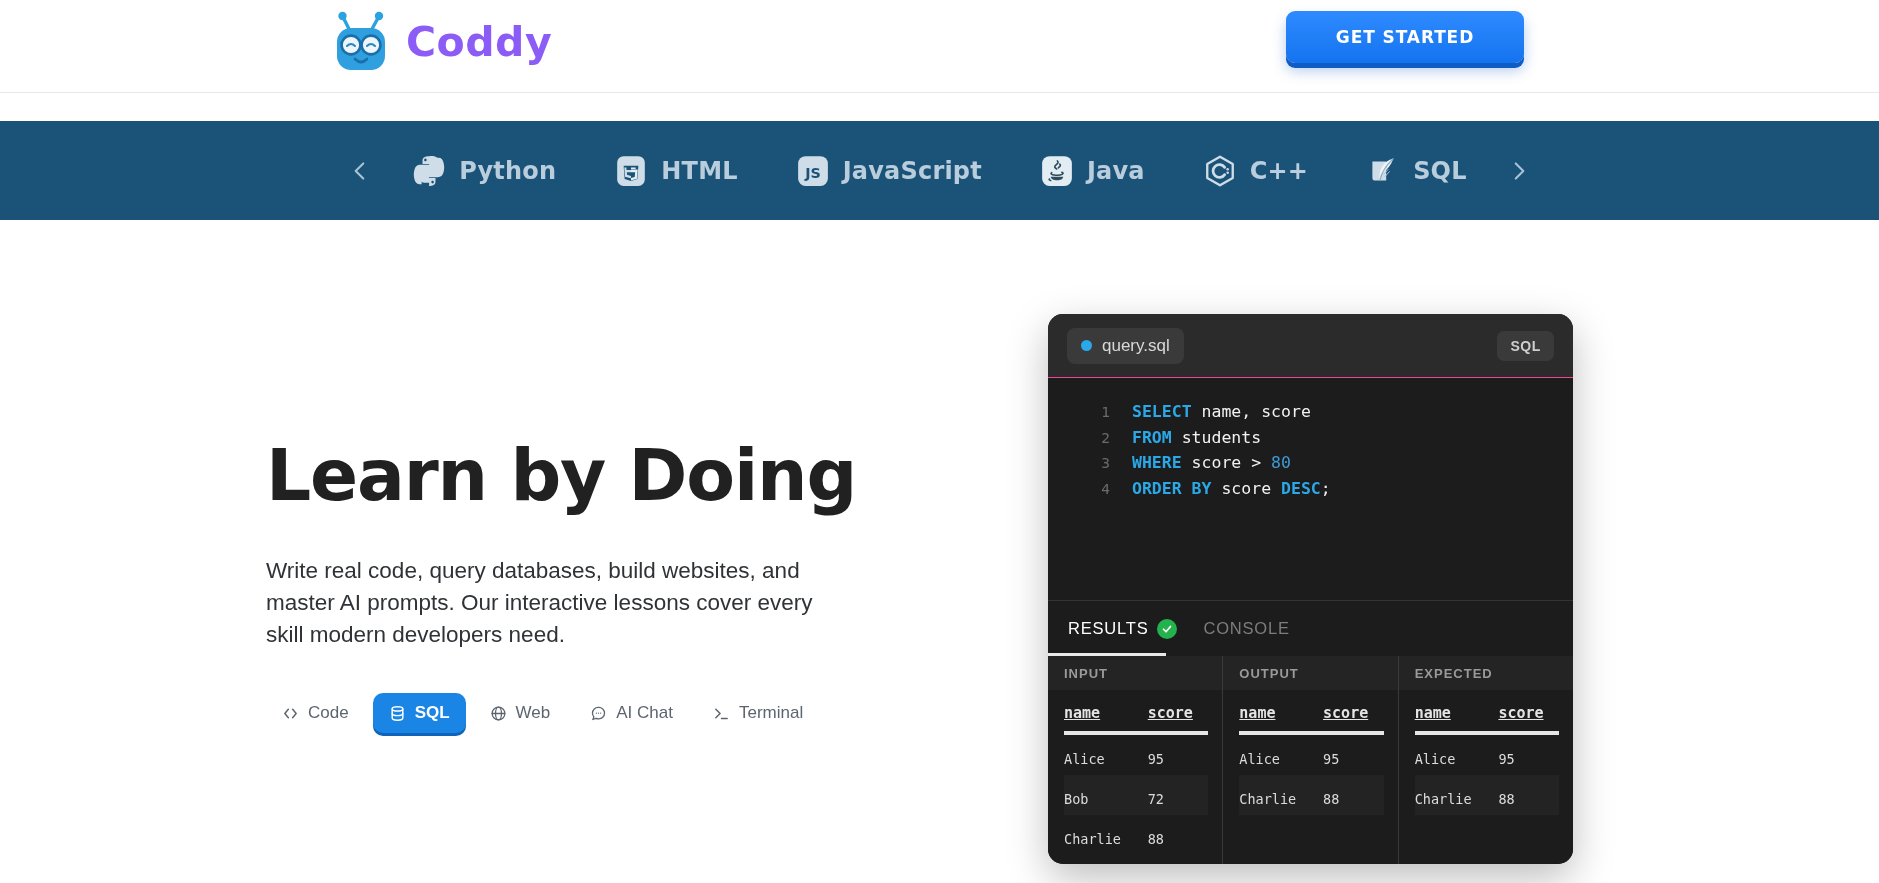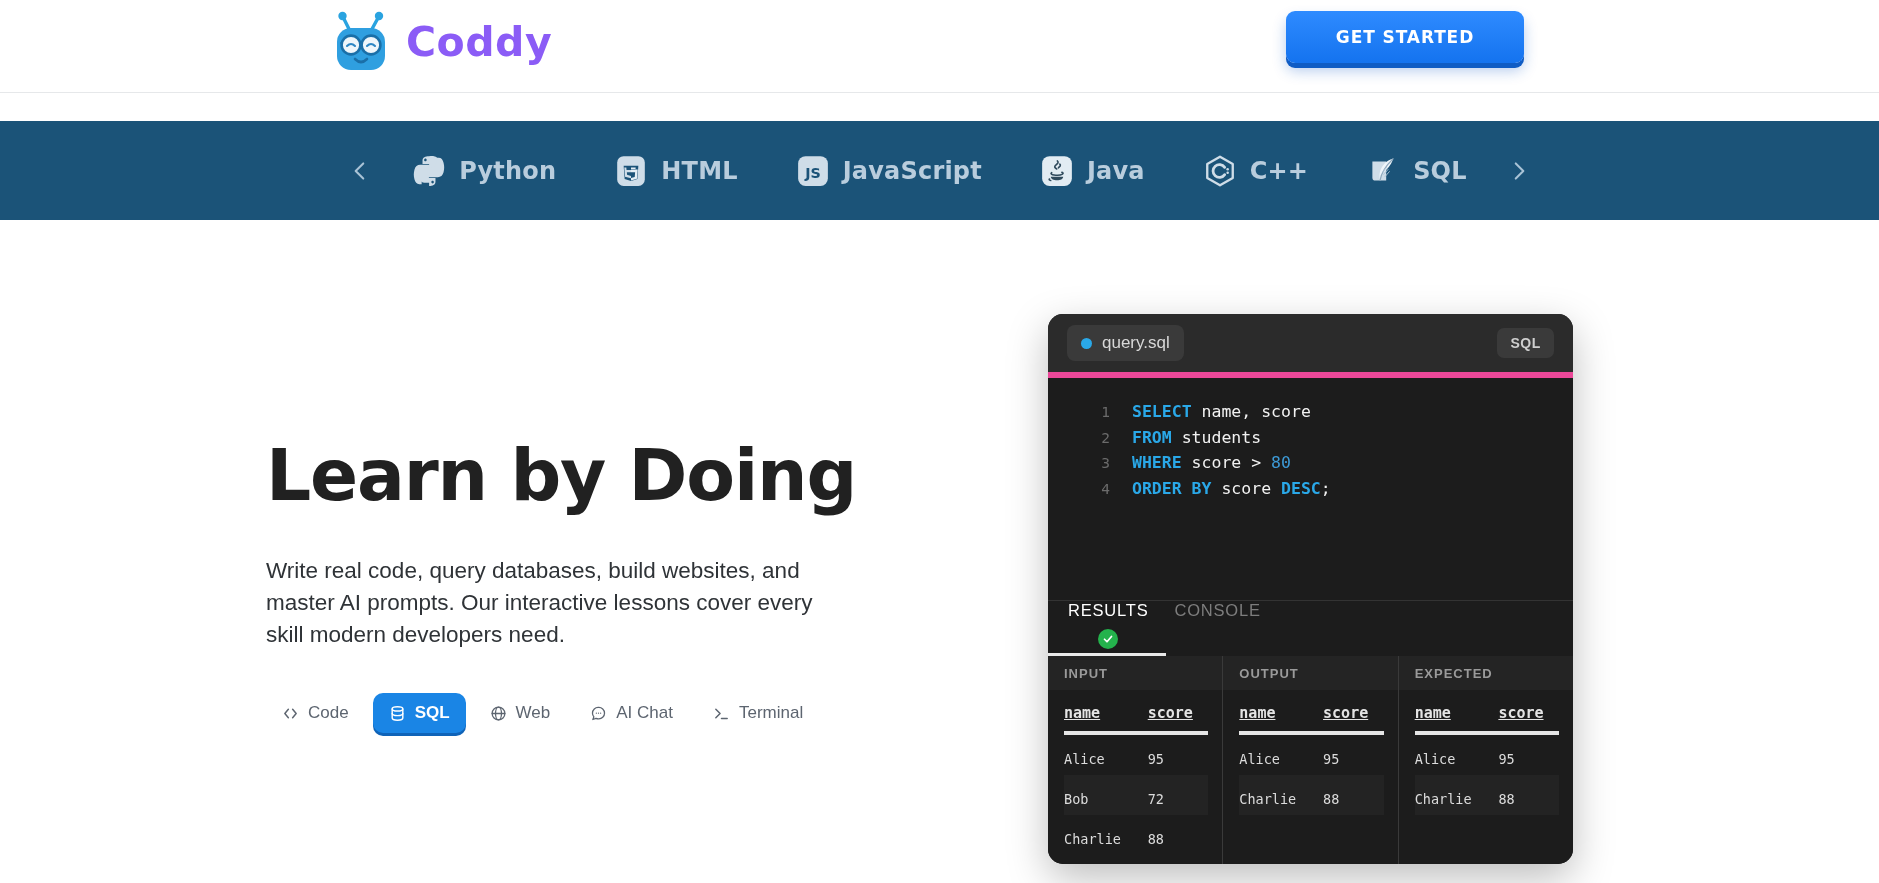--- a/index.html
+++ b/index.html
@@ -95,21 +95,21 @@
   .panel {
     position: absolute; left: 1048px; top: 314px;
     width: 525px; height: 550px;
     background: #1c1c1c; border-radius: 15px;
     box-shadow: 0 14px 40px rgba(0,0,0,.26);
     overflow: hidden; display: flex; flex-direction: column;
   }
   .panel-head {
     height: 64px; flex: 0 0 auto; background: #2b2b2b;
     display: flex; align-items: center; justify-content: space-between;
-    padding: 0 19px; border-bottom: 6px solid #ec4899;
+    padding: 0 19px; border-bottom: 1px solid #ec4899;
   }
   .file-tab {
     display: flex; align-items: center; gap: 10px;
     background: #3a3a3a; border-radius: 8px;
     padding: 8px 14px; cursor: pointer;
   }
   .file-dot { width: 11px; height: 11px; border-radius: 50%; background: #2aa8e8; flex:0 0 auto; }
   .file-name { color: #d8d8d8; font-size: 17px; font-family: "Liberation Sans", sans-serif; }
   .lang-badge {
     background: #3a3a3a; border-radius: 7px; padding: 7px 13px;
@@ -134,21 +134,20 @@
     flex: 0 0 auto; height: 56px; background: #1c1c1c;
     display: flex; align-items: center; gap: 26px;
     padding: 0 20px; border-top: 1px solid #333;
     position: relative;
   }
   .res-tab {
     display: flex; align-items: center; gap: 9px;
     font-size: 16.5px; letter-spacing: .8px; cursor: pointer;
     color: #7d7d7d; height: 100%;
     font-family: "Liberation Sans", sans-serif;
-    flex-direction: column;
   }
   .res-tab.active { color: #ffffff; font-weight: 500; }
   .res-tab.active::after {
     content: ""; position: absolute; left: 0; bottom: 0;
     width: 118px; height: 3px; background: #e9e9e9;
   }
   .check {
     width: 20px; height: 20px; border-radius: 50%;
     background: #24b24c; display: flex; align-items: center; justify-content: center;
     flex: 0 0 auto;

